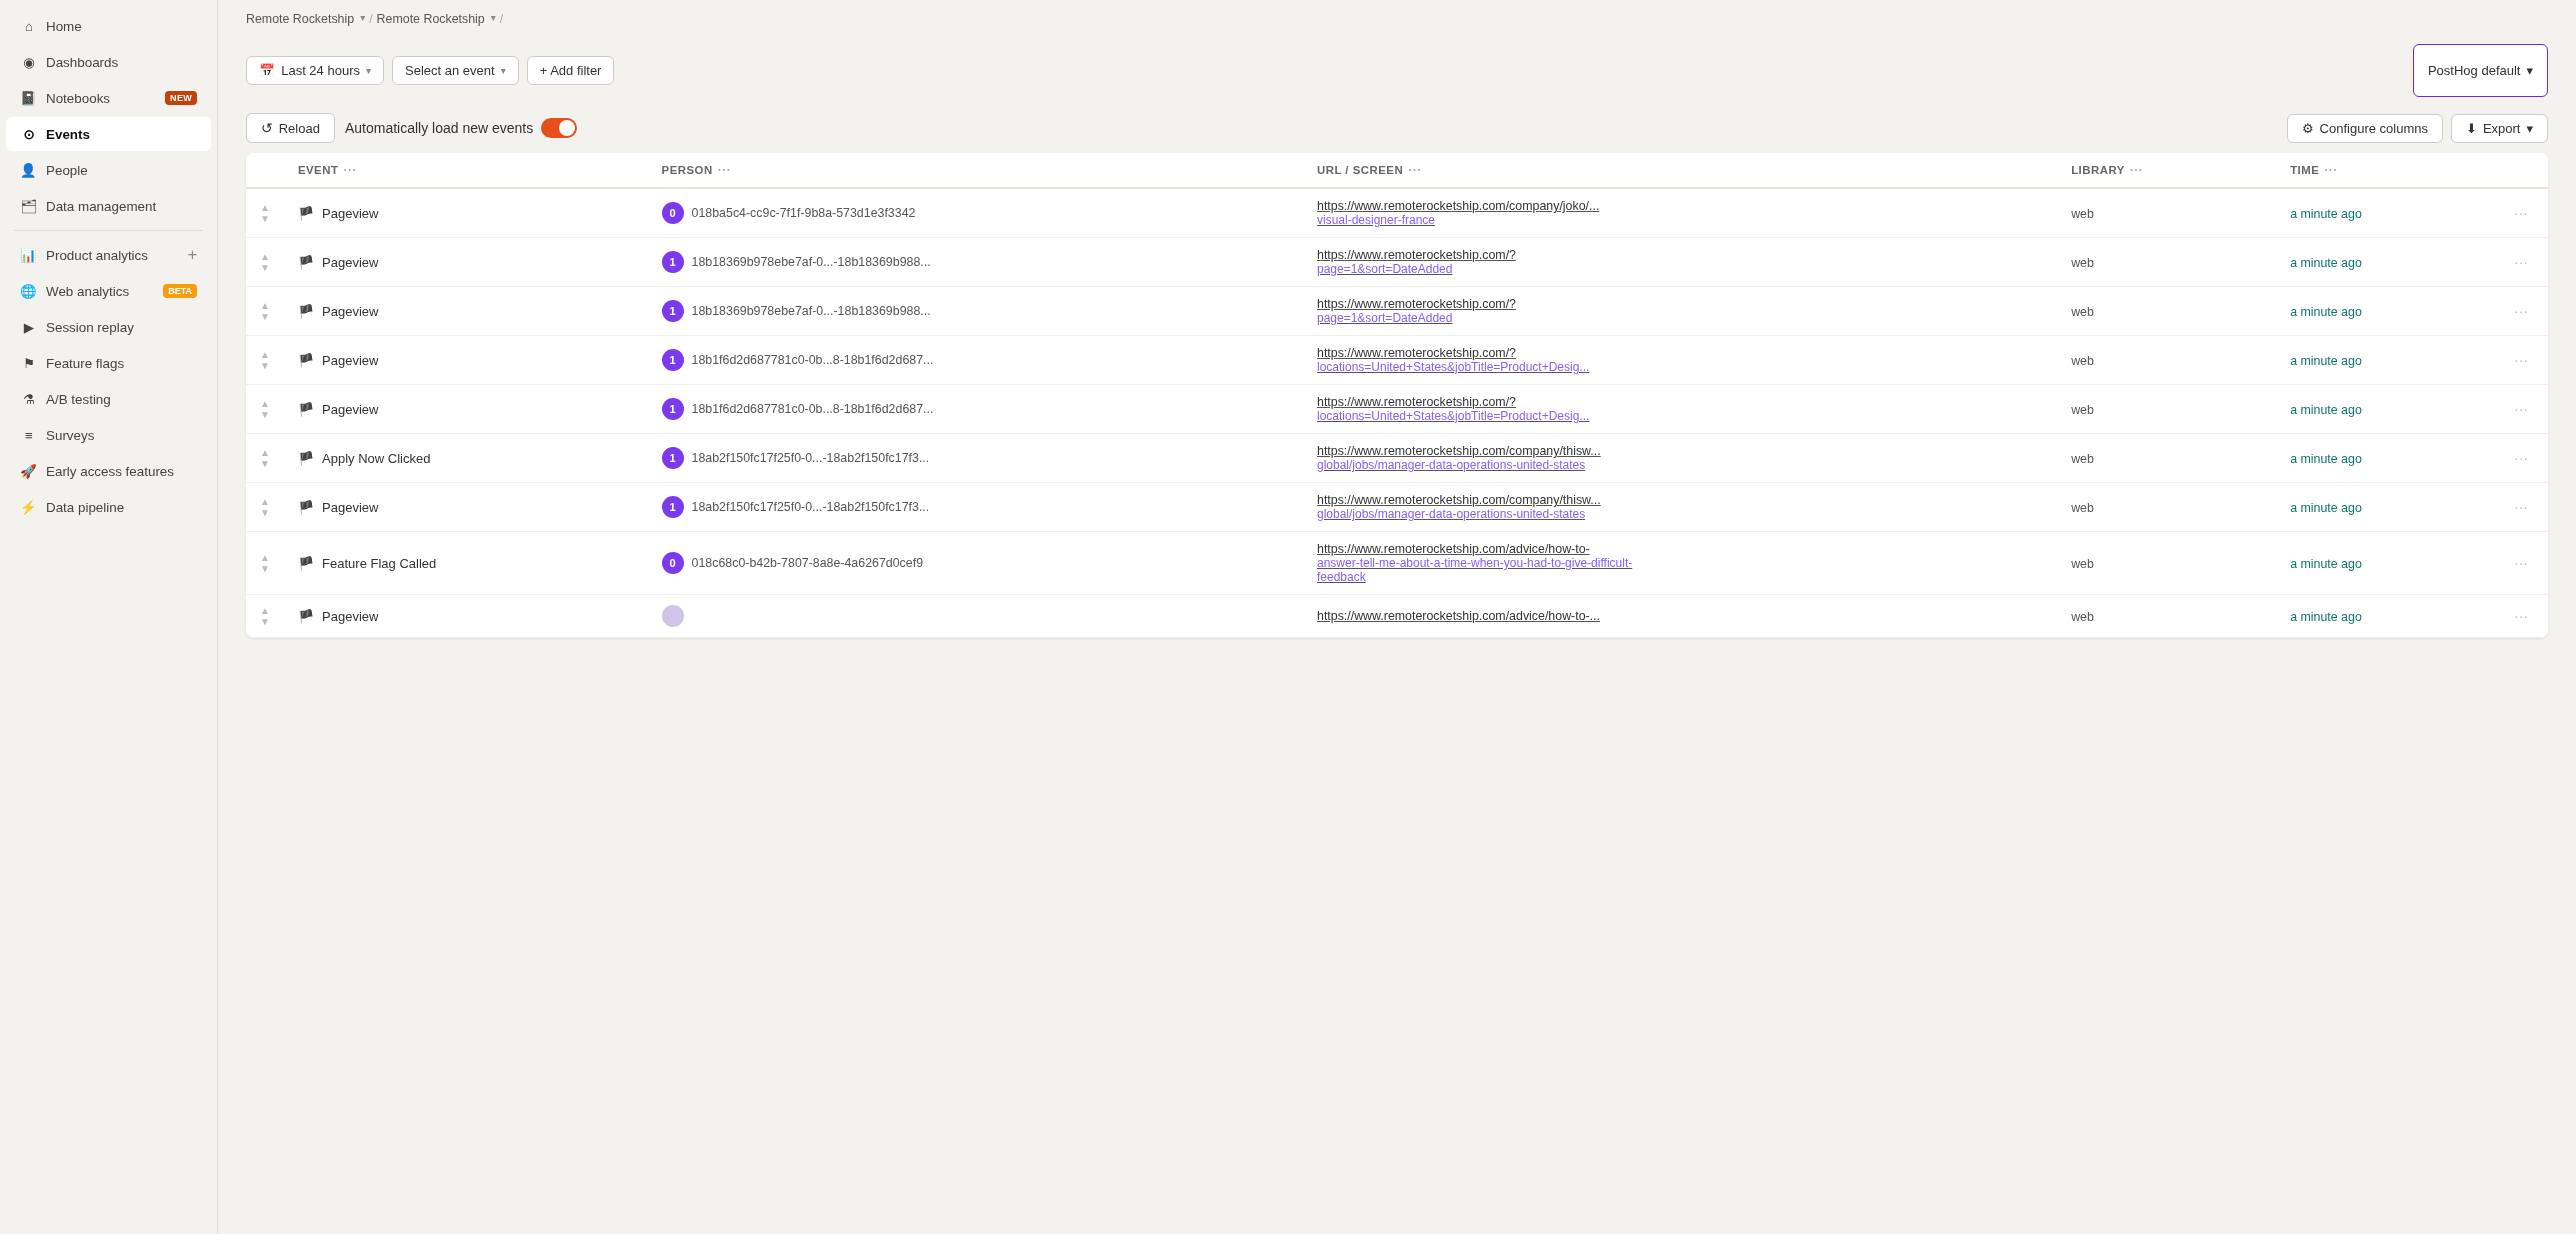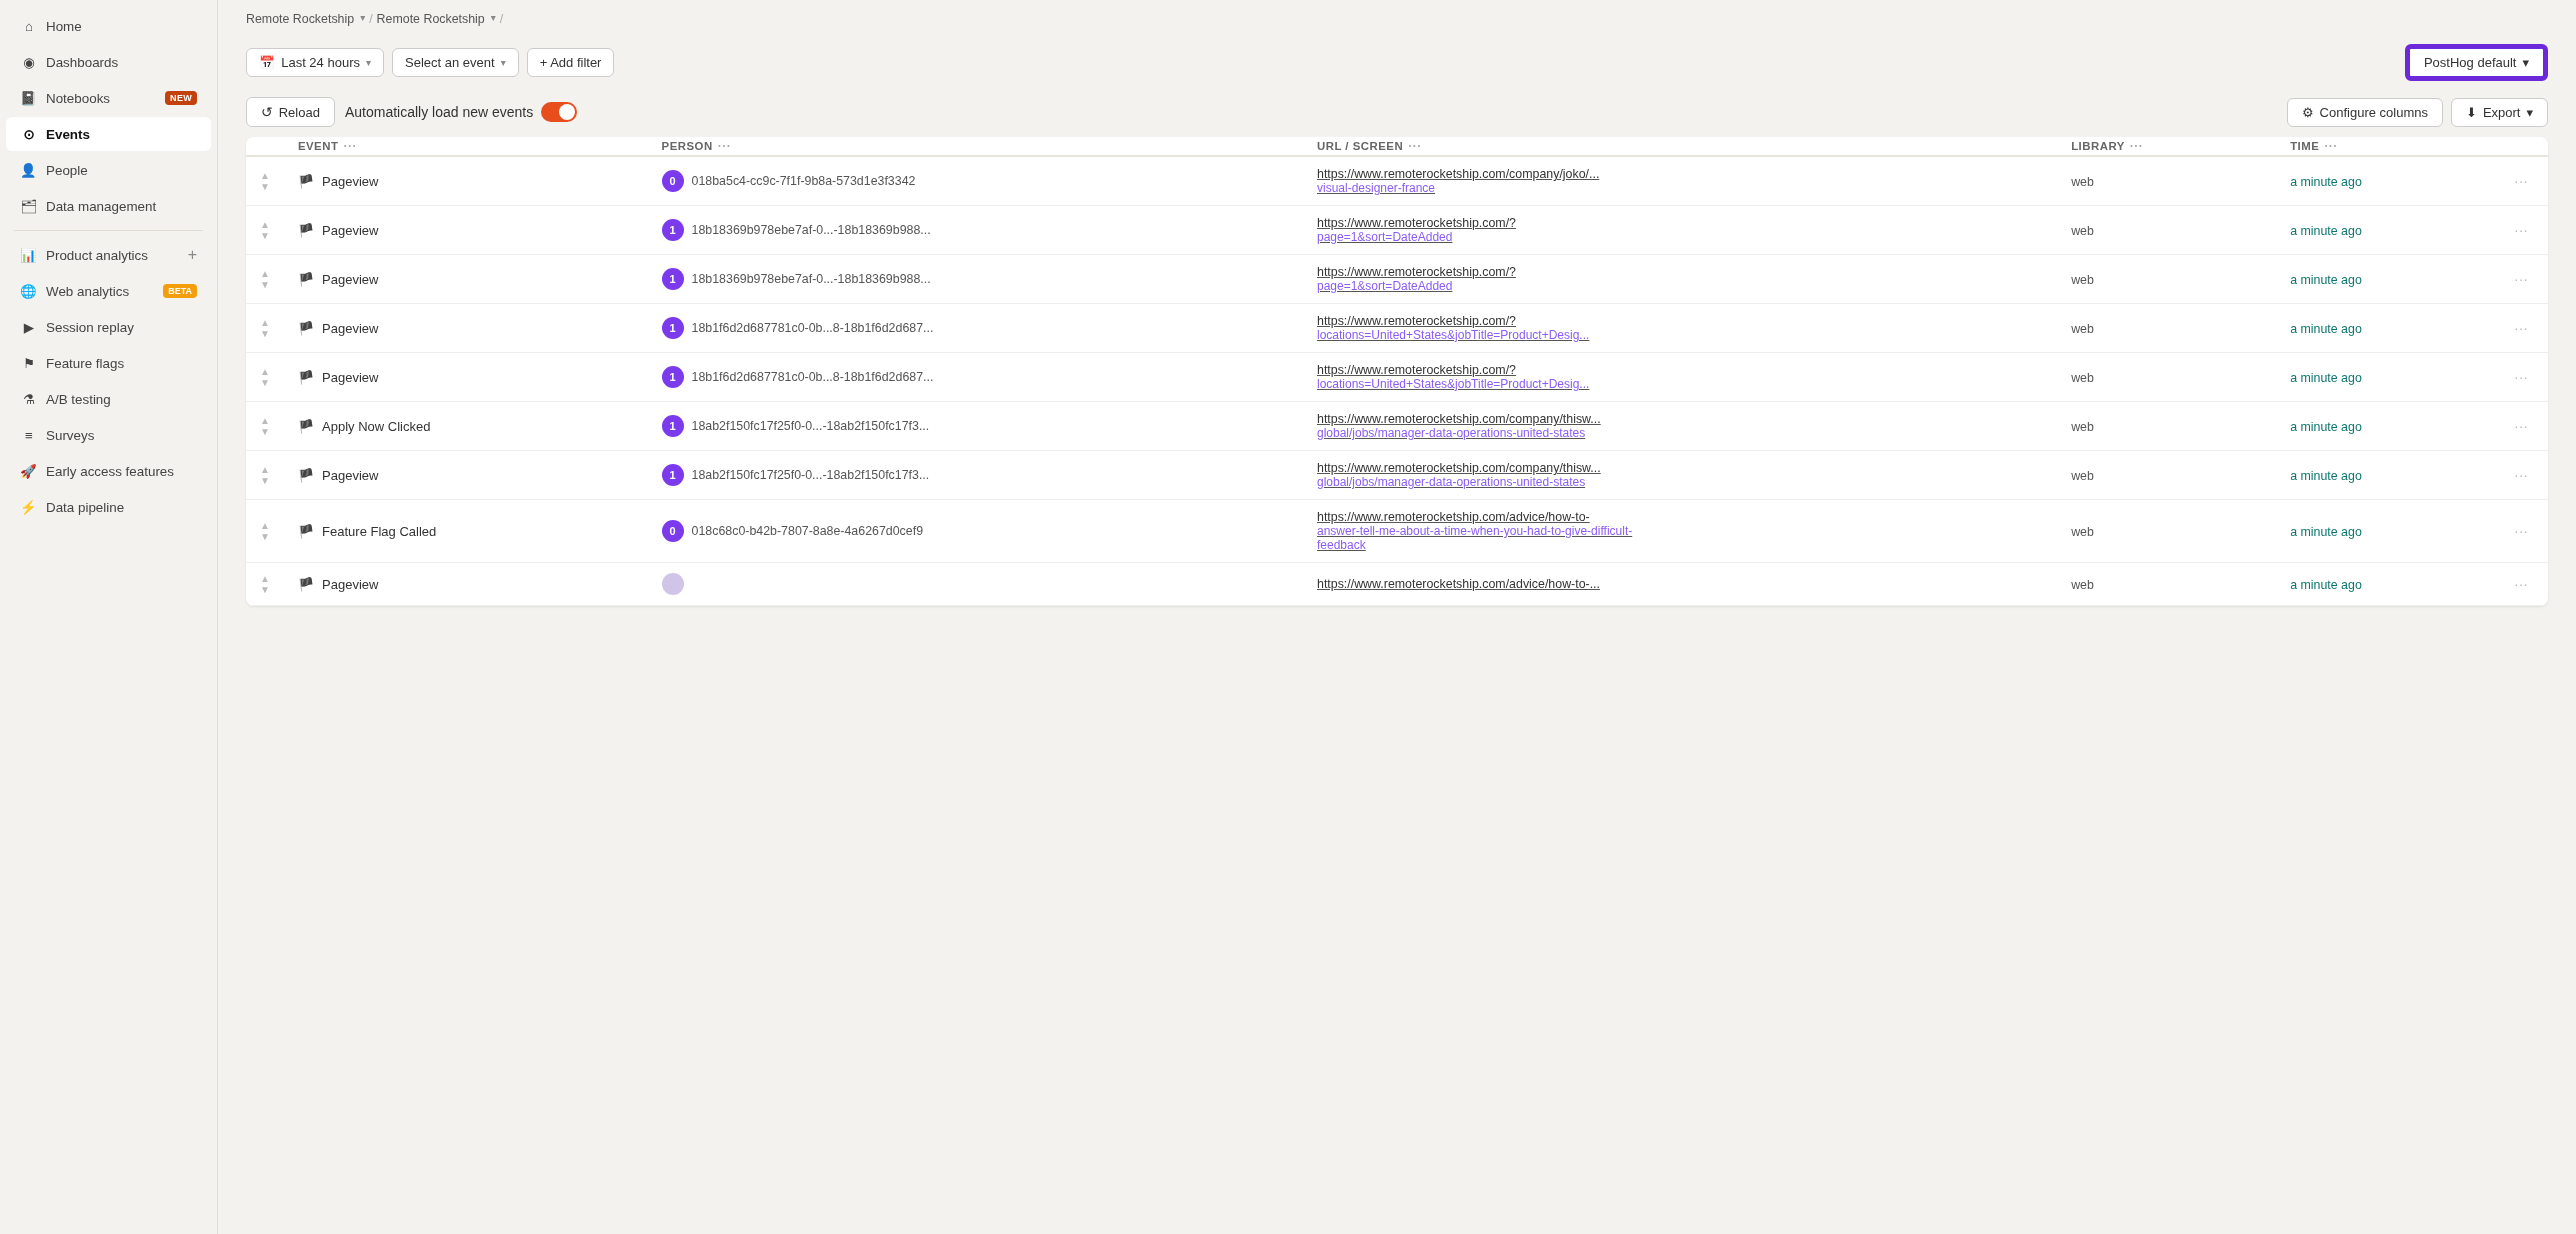--- a/index.html
+++ b/index.html
@@ -96,22 +96,22 @@
       font-size: 13px;
       color: #333;
       font-weight: 500;
     }
     .toolbar-btn .chevron { font-size: 10px; color: #888; }
     .toolbar-right { margin-left: auto; }
     .posthog-default-btn {
       display: flex;
       align-items: center;
       gap: 6px;
-      padding: 6px 14px;
-      border: 5px solid #6d28d9;
+      padding: 18px 14px;
+      border: 1px solid #6d28d9;
       border-radius: 6px;
       background: #fff;
       cursor: pointer;
       font-size: 13px;
       color: #333;
       font-weight: 500;
     }
 
     
     #action-bar {
@@ -188,21 +188,21 @@
       background: #fff;
       border-radius: 8px;
       overflow: hidden;
       box-shadow: 0 1px 3px rgba(0,0,0,0.08);
     }
     thead tr {
       background: #fff;
       border-bottom: 2px solid #e8e5dd;
     }
     th {
-      padding: 2px 14px;
+      padding: 10px 14px;
       text-align: center;
       font-size: 11.4px;
       font-weight: 700;
       color: #666;
       letter-spacing: 0.5px;
       text-transform: uppercase;
       white-space: nowrap;
     }
     th .th-inner { display: flex; align-items: center; gap: 5px; }
     th .th-more { color: #aaa; cursor: pointer; font-size: 12px; }

